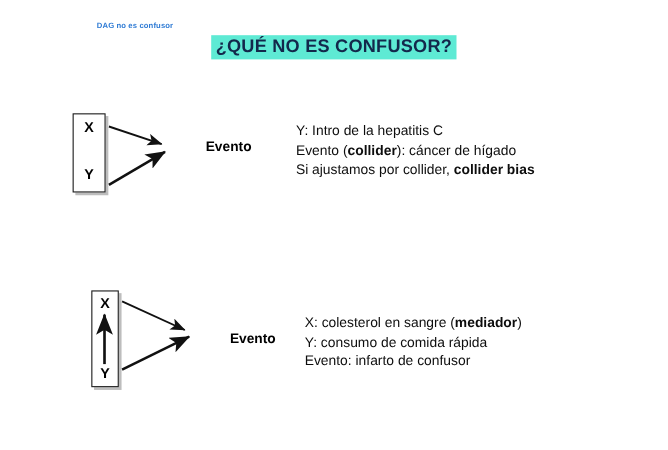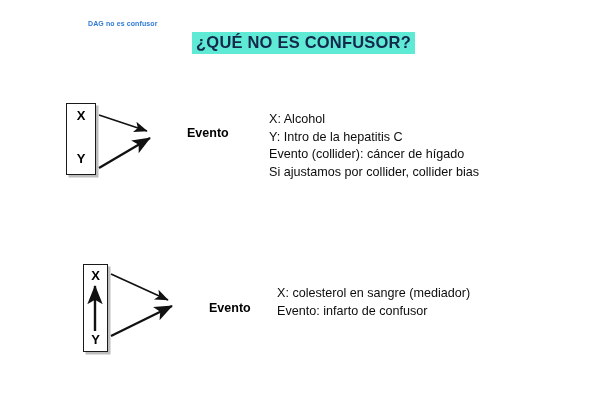--- a/index.html
+++ b/index.html
@@ -85,21 +85,21 @@
 
   
   .explain {
     position: absolute;
     font-size: 12.6px;
     color: #0d0d0d;
     line-height: 17.6px;
     white-space: nowrap;
   }
   .explain .ln { display: block; }
-  .explain b { font-weight: 400; }
+  .explain b { font-weight: 700; }
 
   
   .footer {
     position: absolute;
     left: 0;
     top: 398px;
     width: 607px;
     text-align: center;
     font-size: 8px;
     color: #8e8e8e;
@@ -134,23 +134,20 @@
       </defs>
       <line x1="99" y1="115" x2="147" y2="131" stroke="#111111" stroke-width="1.7" marker-end="url(#ah1)"></line>
       <line x1="99" y1="168" x2="150" y2="138" stroke="#111111" stroke-width="2.3" marker-end="url(#ah1)"></line>
     </svg>
 
     <div class="evento-label" style="left:155px; top:127px;">Evento</div>
   </div>
 
   <div class="explain" style="left:269px; top:111px;">
     <span class="ln">
-      <span>X: Alcohol</span>
-    </span>
-    <span class="ln">
       <span>Y: Intro de la hepatitis C</span>
     </span>
     <span class="ln">
       <span>Evento (</span><b>collider</b><span>): cáncer de hígado</span>
     </span>
     <span class="ln">
       <span>Si ajustamos por collider, </span><b>collider bias</b>
     </span>
   </div>
 
@@ -177,18 +174,21 @@
     </svg>
 
     <div class="evento-label" style="left:177px; top:302px;">Evento</div>
   </div>
 
   <div class="explain" style="left:277px; top:285px;">
     <span class="ln">
       <span>X: colesterol en sangre (</span><b>mediador</b><span>)</span>
     </span>
     <span class="ln">
+      <span>Y: consumo de comida rápida</span>
+    </span>
+    <span class="ln">
       <span>Evento: infarto de confusor</span>
     </span>
   </div>
 
 
 </div>
 
 </body></html>

